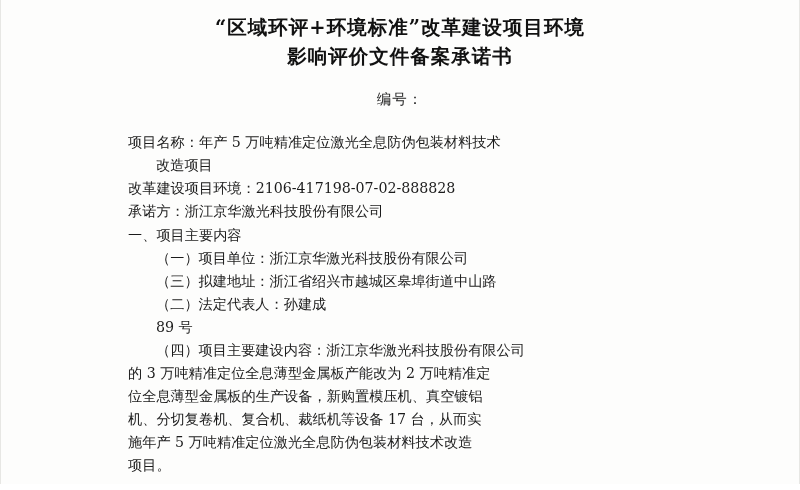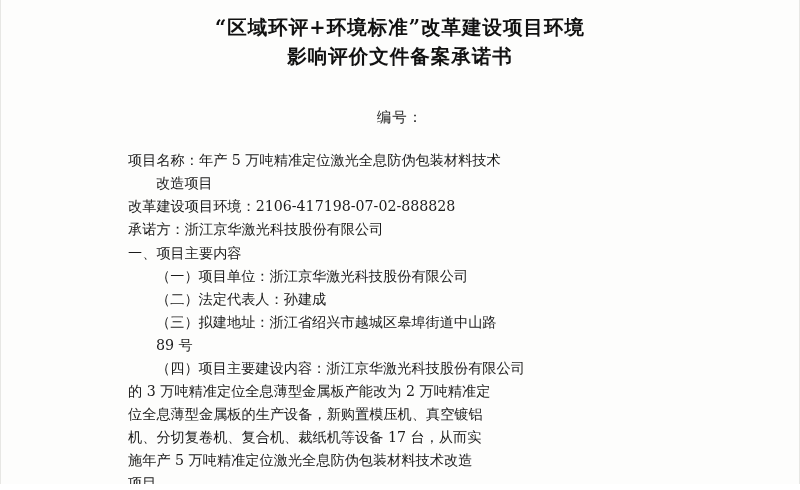--- a/index.html
+++ b/index.html
@@ -46,21 +46,21 @@
   }
   .title-line.l2 {
     letter-spacing: 1px;
   }
   .title-line.l3 {
     letter-spacing: 1px;
   }
   .code-line {
     text-align: center;
     font-size: 14.5px;
-    margin-top: 36px;
+    margin-top: 18px;
     margin-bottom: 0;
     letter-spacing: 1px;
     color: #1b1b1b;
   }
   .content {
     margin-top: 22px;
     font-size: 14.2px;
     line-height: 1.62;
     text-align: justify;
   }
@@ -113,22 +113,22 @@
 
     <div class="content">
 
       <p class="p"><span>项目名称：</span><span>年产 5 万吨精准定位激光全息防伪包装材料技术</span></p>
       <p class="p body-indent">改造项目</p>
       <p class="p"><span>改革建设项目环境：</span><span>2106-417198-07-02-888828</span></p>
       <p class="p"><span>承诺方：</span><span>浙江京华激光科技股份有限公司</span></p>
 
       <p class="p sect">一、项目主要内容</p>
       <p class="p sub">（一）项目单位：浙江京华激光科技股份有限公司</p>
+      <p class="p sub">（三）拟建地址：浙江省绍兴市越城区皋埠街道中山路</p>
       <p class="p sub">（二）法定代表人：孙建成</p>
-      <p class="p sub">（三）拟建地址：浙江省绍兴市越城区皋埠街道中山路</p>
       <p class="p sub">89 号</p>
       <p class="p sub">（四）项目主要建设内容：浙江京华激光科技股份有限公司</p>
       <p class="p">的 3 万吨精准定位全息薄型金属板产能改为 2 万吨精准定</p>
       <p class="p">位全息薄型金属板的生产设备，新购置模压机、真空镀铝</p>
       <p class="p">机、分切复卷机、复合机、裁纸机等设备 17 台，从而实</p>
       <p class="p">施年产 5 万吨精准定位激光全息防伪包装材料技术改造</p>
       <p class="p">项目。</p>
 
     </div>
   </div>

